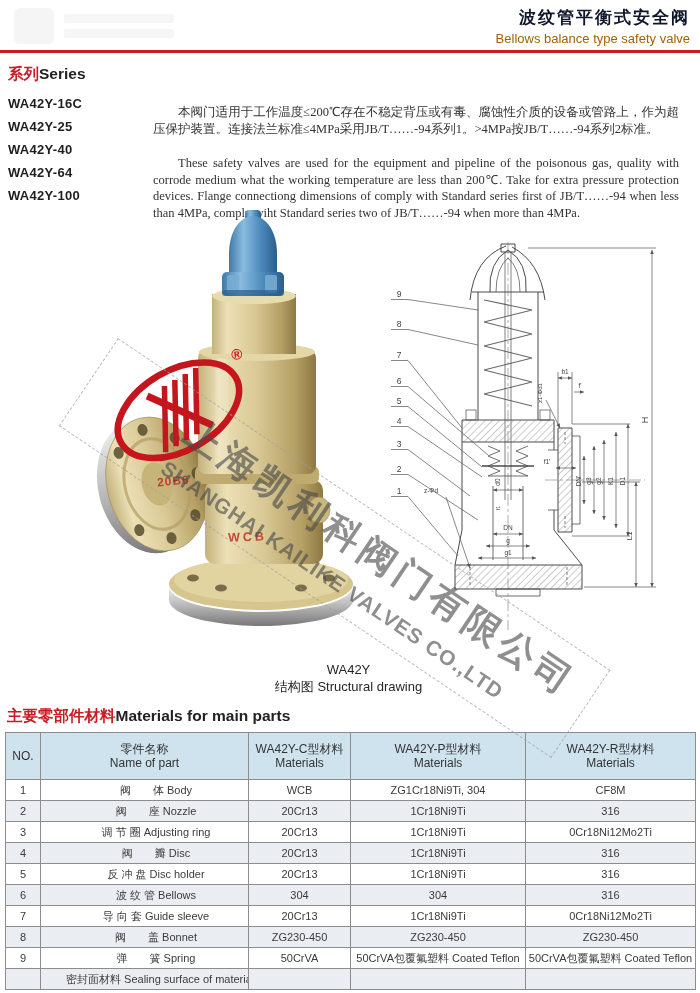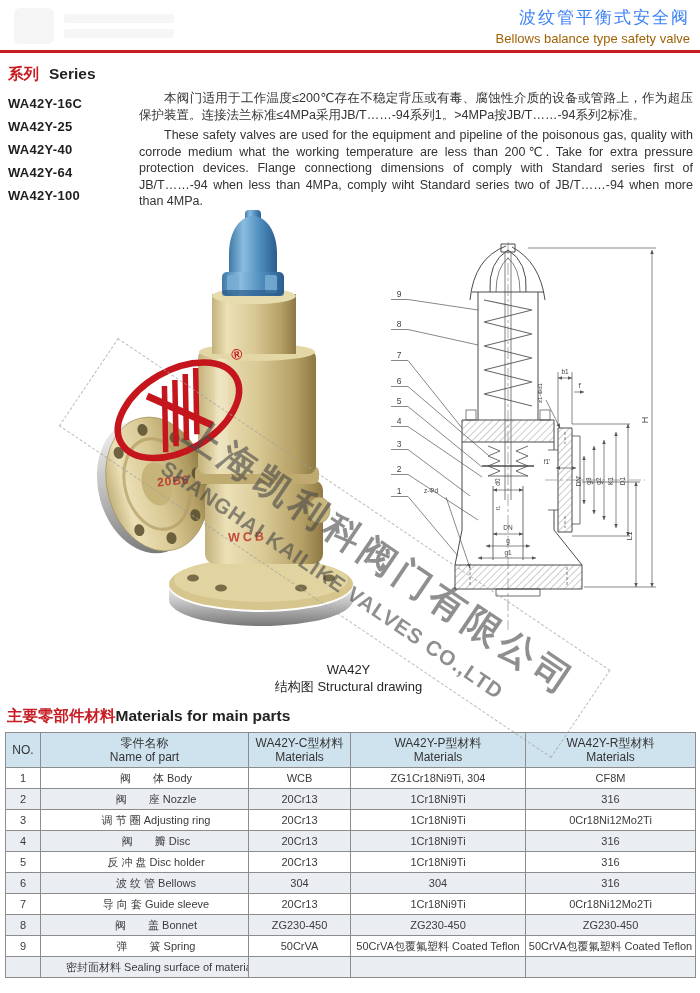--- a/index.html
+++ b/index.html
@@ -10,34 +10,34 @@
   html,body{margin:0;padding:0;background:#fff;}
   body{font-family:"Liberation Sans","DejaVu Sans",sans-serif;color:#222;}
   .page{position:relative;width:700px;height:993px;background:#fff;overflow:hidden;}
 
   
   .ghost-logo{position:absolute;left:14px;top:8px;display:flex;gap:10px;align-items:center;}
   .ghost-logo .gi{width:40px;height:36px;background:#f5f5f5;border-radius:6px;}
   .ghost-logo .gt{width:110px;height:30px;display:flex;flex-direction:column;gap:6px;justify-content:center;}
   .ghost-logo .gt i{display:block;height:9px;background:#f6f6f6;border-radius:2px;}
   .titles{position:absolute;right:10px;top:6px;text-align:right;}
-  .title-zh{font-size:17px;font-weight:normal;letter-spacing:2px;color:#3b82f6;}
+  .title-zh{font-size:17px;font-weight:bold;letter-spacing:2px;color:#0f172a;}
   .title-en{font-size:13px;color:#a16207;margin-top:2px;}
   .red-rule{position:absolute;left:0;top:50px;width:700px;height:3px;background:var(--accent-red);}
 
   
   .series-heading{position:absolute;left:8px;top:64px;font-size:15.5px;font-weight:bold;}
-  .series-heading .red{color:var(--accent-red);margin-right:10px;text-align:right;}
+  .series-heading .red{color:var(--accent-red);margin-right:0;text-align:right;}
   #series-list{position:absolute;left:8px;top:92px;}
   .series-group{margin-bottom:24px;}
   .series-item{height:23px;display:flex;align-items:center;font-size:13px;font-weight:bold;color:#1e1e1e;letter-spacing:.3px;text-align:right;}
 
   
   .desc{position:absolute;left:135px;top:86px;width:562px;font-size:12.5px;line-height:16.5px;color:#333;text-align:justify;}
-  .desc p{margin:4px;text-indent:2em;}
+  .desc p{margin:18px;text-indent:2em;font-family:Liberation Serif, serif;}
 
   
   .photo{position:absolute;left:95px;top:198px;width:312px;height:450px;z-index:1;}
   .photo svg{position:absolute;left:0;top:0;}
   .stamp{position:absolute;font-weight:bold;z-index:2;}
   .stamp-top{left:62px;top:276px;font-size:12px;color:#bb4034;transform:rotate(-5deg);letter-spacing:1px;}
   .stamp-bottom{left:133px;top:332px;font-size:12.5px;color:#c24a3a;letter-spacing:3px;transform:rotate(-2deg);}
 
   
   #drawing{position:absolute;left:385px;top:237px;z-index:1;}
@@ -51,21 +51,21 @@
   .wm-logo{position:absolute;left:100px;top:342px;width:160px;height:130px;z-index:3;transform:rotate(-8deg);pointer-events:none;}
 
   .caption{position:absolute;left:246px;top:661px;width:205px;text-align:center;z-index:4;font-size:13px;color:#262626;line-height:17px;}
 
   
   .mat-heading{position:absolute;left:7px;top:706px;font-size:15.5px;font-weight:bold;}
   .mat-heading .red{color:var(--accent-red);}
   #materials-table{position:absolute;left:5px;top:732px;width:690px;border-collapse:collapse;table-layout:fixed;
                    font-size:11px;color:#3b3b3b;z-index:1;}
   #materials-table th,#materials-table td{border:1px solid #8c8c8c;overflow:hidden;}
-  #materials-table thead th{background:var(--table-header-bg);font-weight:normal;font-size:12px;padding:3px 0;line-height:14px;color:#333;}
+  #materials-table thead th{background:var(--table-header-bg);font-weight:normal;font-size:12px;padding:9px 0;line-height:14px;color:#333;}
   #materials-table tbody td{height:20px;text-align:center;padding:0 2px;white-space:nowrap;}
   #materials-table td.col-name{text-align:center;padding-left:25px;}
   #materials-table tr.stripe{background:var(--row-stripe-bg);}
 </style>
 </head>
 <body>
 
 <div class="page">
 
   <div class="ghost-logo">

